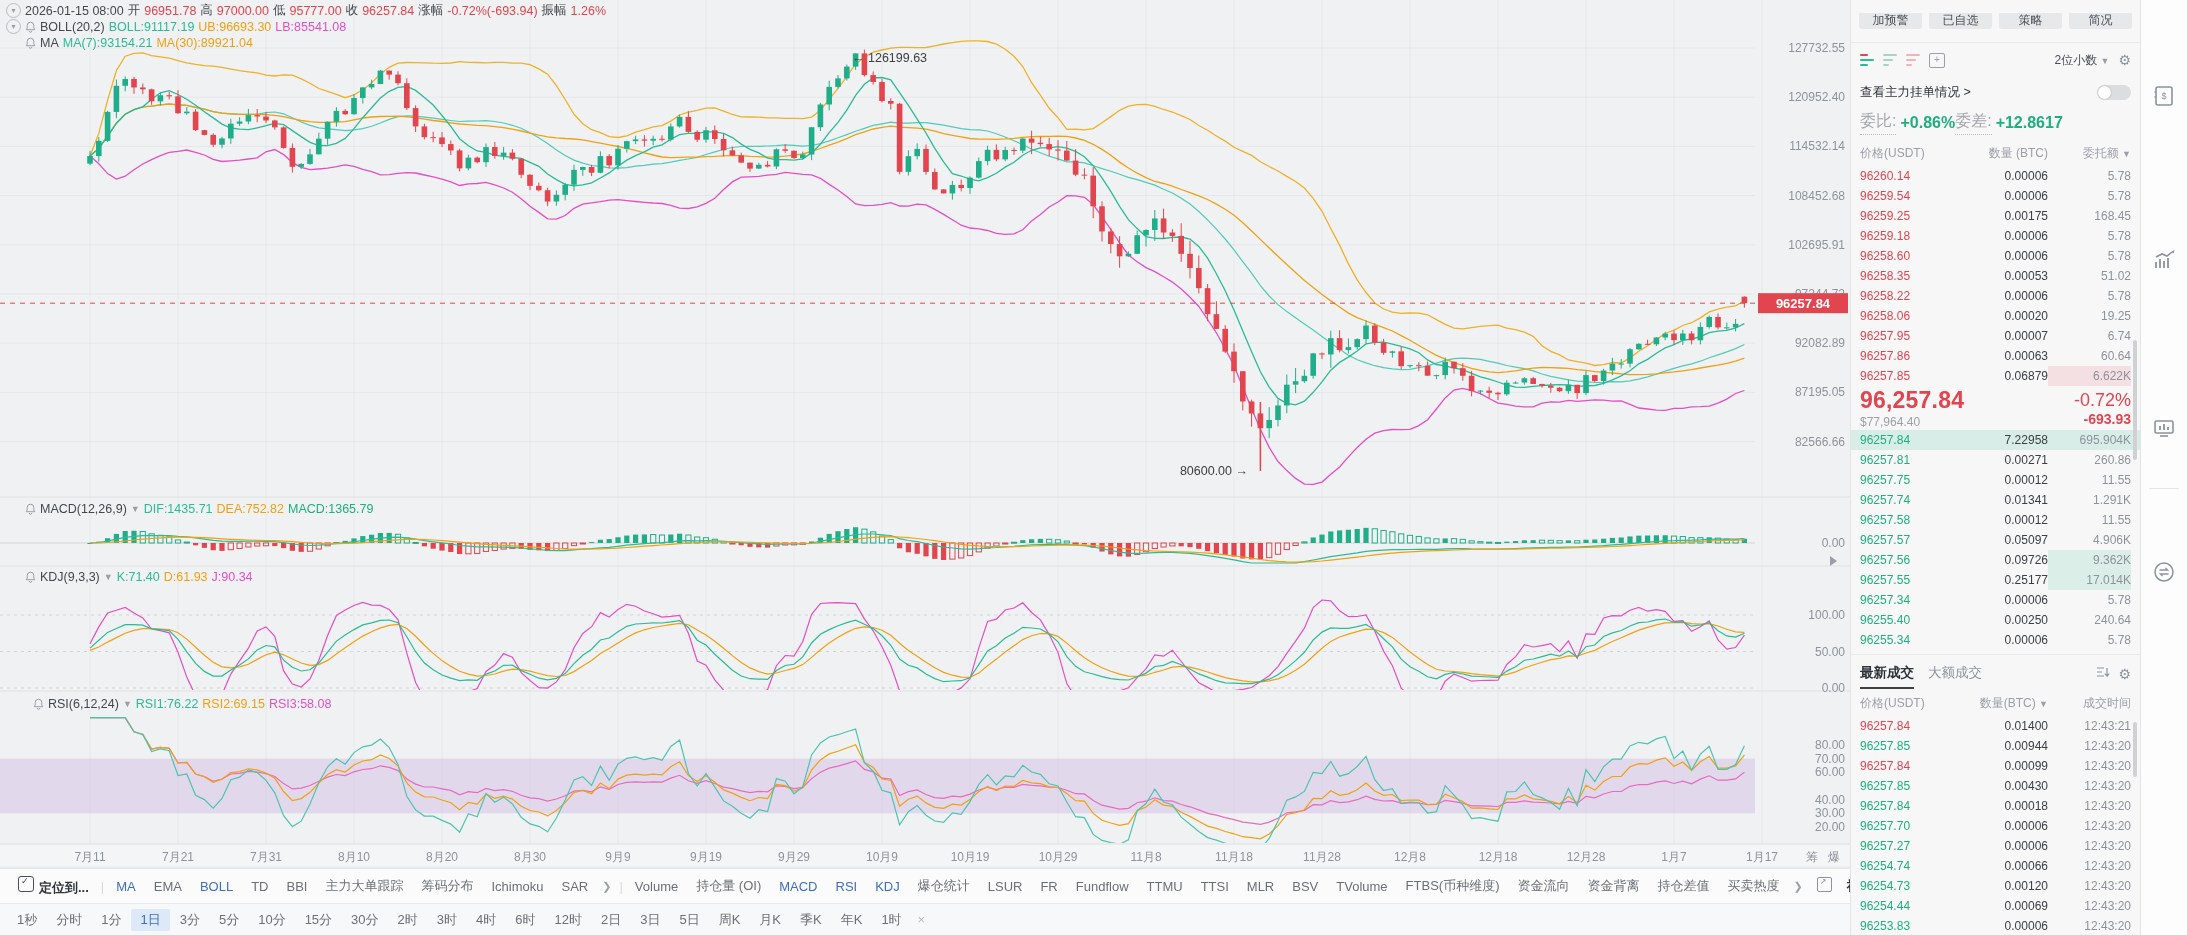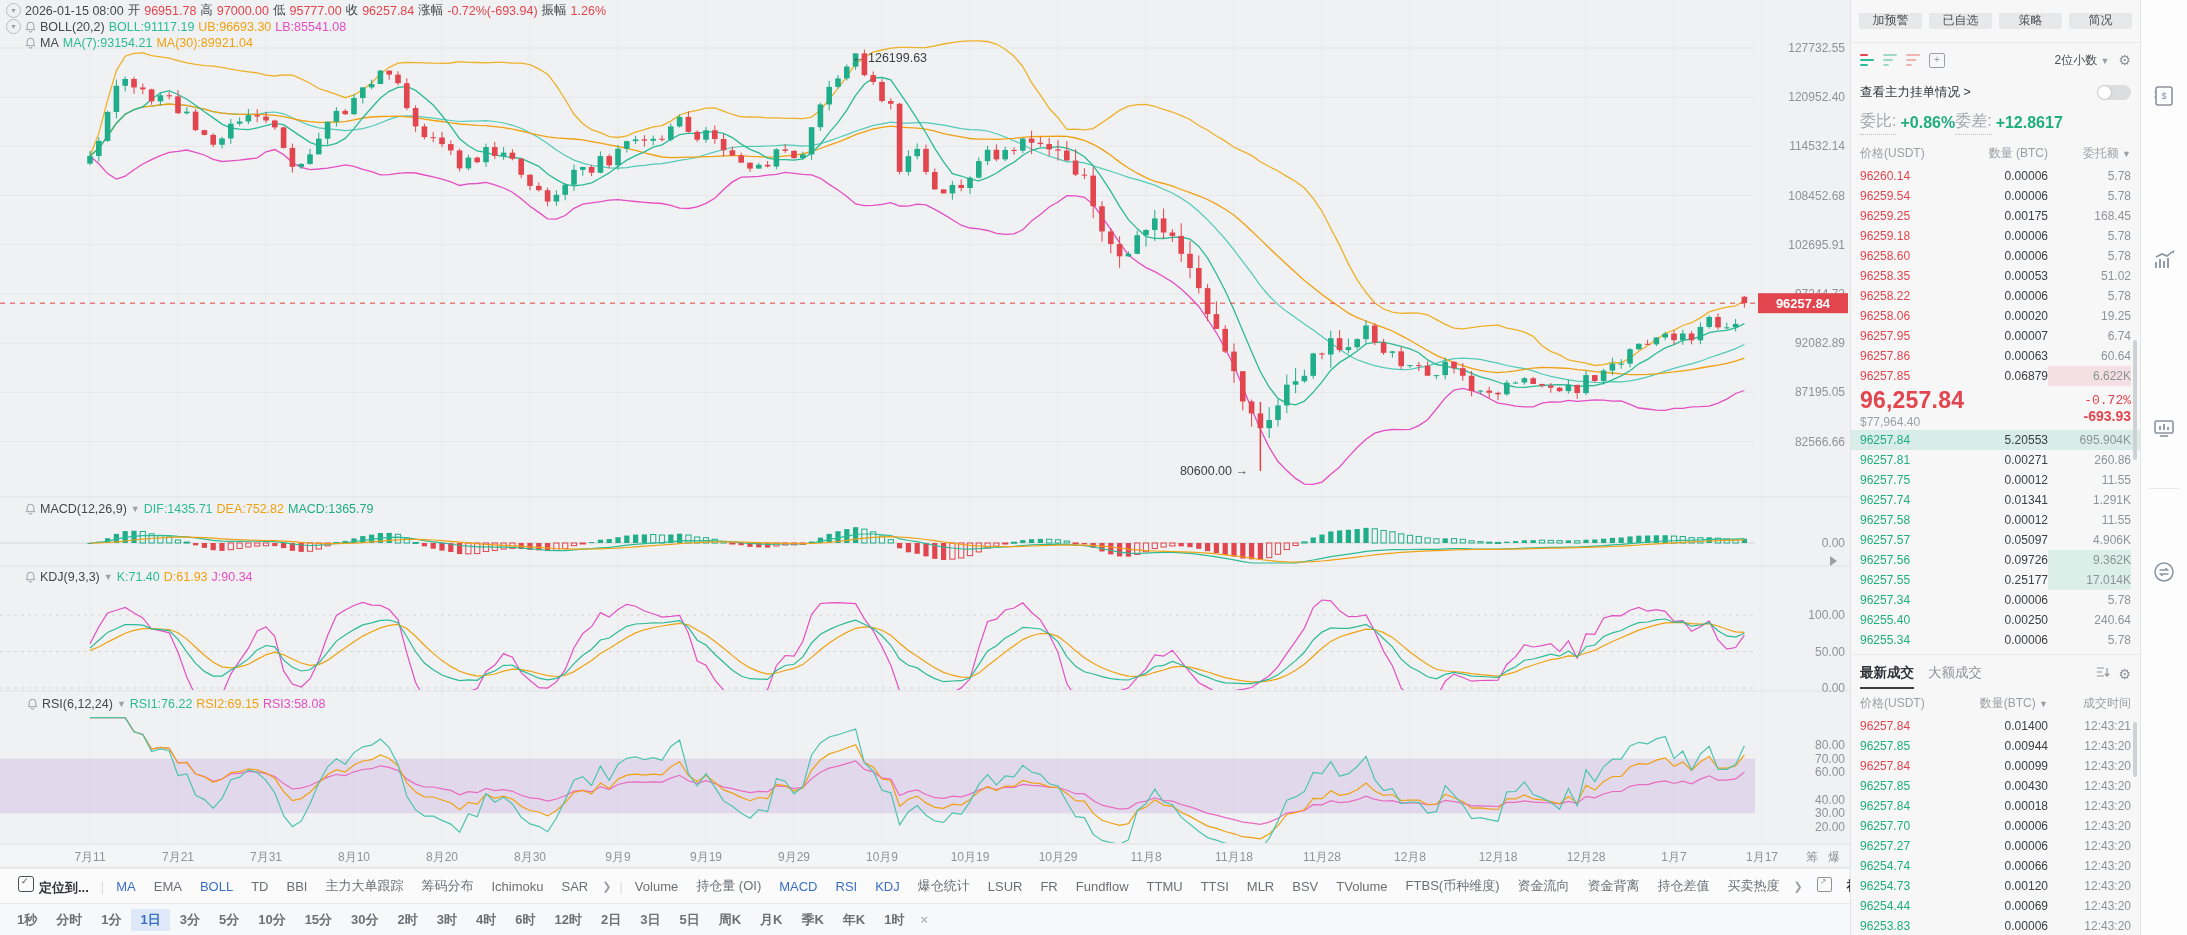--- a/index.html
+++ b/index.html
@@ -18,21 +18,21 @@
   .bell{display:inline-flex;align-items:center;}
   .dd-arrow{color:#9a9ea5;font-size:9px;}
   
   .toolbar1{position:absolute;left:0;top:868px;width:1850px;height:35px;background:#fbfbfc;border-top:1px solid #e4e5e7;display:flex;align-items:center;padding-left:10px;box-sizing:border-box;font-size:13px;color:#6b7075;gap:2px;overflow:hidden;}
   .toolbar1 .tb-item{padding:0 8px;cursor:pointer;white-space:nowrap;}
   .toolbar1 .tb-item.active{color:#3b6fc5;}
   .toolbar1 .tb-item.dark{color:#2f3338;font-weight:bold;}
   .toolbar1 .sep{color:#d8dadd;padding:0 2px;}
   .toolbar1 .arrow{color:#9aa0a6;font-size:11px;padding:0 4px;}
   .toolbar2{position:absolute;left:0;top:903px;width:1850px;height:32px;background:#f7f8f9;border-top:1px solid #e8e9eb;display:flex;align-items:center;padding-left:8px;box-sizing:border-box;font-size:13px;color:#6b7075;gap:1px;}
-  .toolbar2 .tf{padding:2px 9px;cursor:pointer;white-space:nowrap;border-radius:2px;font-weight:bold;}
+  .toolbar2 .tf{padding:2px 9px;cursor:pointer;white-space:nowrap;border-radius:2px;}
   .toolbar2 .tf.active{color:#3b6fc5;background:#dde8f8;}
   .toolbar2 .tf-close{color:#b6babf;padding:0 6px;}
   .locate-icon{width:14px;height:14px;border:1.4px solid #4a4f55;border-radius:3px;position:relative;display:inline-block;margin-right:5px;}
   .locate-icon:after{content:"✓";position:absolute;left:2px;top:-1px;font-size:9px;color:#4a4f55;}
   .edit-icon{width:13px;height:13px;border:1.3px solid #8d939a;border-radius:2px;position:relative;display:inline-block;margin:0 5px 0 8px;}
   .edit-icon:after{content:"↗";position:absolute;left:2px;top:-1px;font-size:8px;color:#8d939a;}
   
   .orderbook{position:absolute;left:1850px;top:0;width:290px;height:935px;background:#f7f7f8;border-left:1px solid #e3e4e6;box-sizing:border-box;font-size:12px;}
   .ob-topbtns{display:flex;gap:7px;padding:13px 8px;height:16px;overflow:hidden;}
   .ob-topbtn{flex:1;background:#e7e8ea;color:#4a4f55;font-size:12px;text-align:center;border-radius:0 0 3px 3px;padding-top:0px;height:16px;line-height:15px;cursor:pointer;}
@@ -61,21 +61,21 @@
   .ob-row .a{flex:1;text-align:right;color:#8d939a;}
   .ob-row .p.red{color:#e2454e;}
   .ob-row .p.green{color:#1fae7e;}
   .ob-row.hl-green{background:rgba(31,174,126,.14);}
   .ob-row .a.cell-red{background:rgba(226,69,78,.13);}
   .ob-row .a.cell-green{background:rgba(31,174,126,.13);}
   .ob-price{display:flex;align-items:center;padding:4px 9px;height:44px;box-sizing:border-box;}
   .ob-price .big{color:#e2454e;font-size:23px;font-weight:bold;letter-spacing:.2px;}
   .ob-price .usd{color:#9b9fa5;font-size:12px;margin-top:1px;}
   .ob-price .right{margin-left:auto;text-align:right;}
-  .ob-price .pct{color:#e2454e;font-size:13px;font-family:Liberation Mono, monospace;}
+  .ob-price .pct{color:#e2454e;font-size:18px;}
   .ob-price .abs{color:#e2454e;font-size:14px;font-weight:bold;}
   .trades-head{display:flex;align-items:center;padding:9px 9px 0;border-top:1px solid #e9eaec;margin-top:4px;}
   .trades-head .t1{color:#2f3338;font-weight:bold;font-size:13.5px;border-bottom:2px solid #3c4043;padding-bottom:5px;cursor:pointer;}
   .trades-head .t2{color:#8d939a;font-size:13.5px;margin-left:14px;padding-bottom:7px;cursor:pointer;}
   .trades-head .ticons{margin-left:auto;display:flex;gap:8px;padding-bottom:6px;}
   .trades-cols{display:flex;padding:6px 9px 4px;color:#9b9fa5;font-size:12px;}
   .trades-cols .c1{width:88px;}
   .trades-cols .c2{width:100px;text-align:right;}
   .trades-cols .c3{flex:1;text-align:right;}
   .tr-row{display:flex;height:20px;line-height:20px;padding:0 9px;}
@@ -845,21 +845,21 @@
             <path d="M4.2 10a1.3 1.3 0 0 0 2.6 0" fill="none" stroke="#9aa0a8"></path>
           </svg>
         </span>
       <span class="lab">KDJ(9,3,3)</span>
       <span class="dd-arrow">▼</span>
       <span class="c-teal">K:71.40</span>
       <span class="c-orange">D:61.93</span>
       <span class="c-pink">J:90.34</span>
     </div>
 
-    <div class="overlay" style="left:27px;top:697px;">
+    <div class="overlay" style="left:33px;top:697px;">
       <span class="bell">
           <svg width="11" height="12">
             <path d="M5.5 1.2a3.3 3.3 0 0 0-3.3 3.3v2.6L1.2 8.7h8.6L8.8 7.1V4.5a3.3 3.3 0 0 0-3.3-3.3z" fill="none" stroke="#9aa0a8"></path>
             <path d="M4.2 10a1.3 1.3 0 0 0 2.6 0" fill="none" stroke="#9aa0a8"></path>
           </svg>
         </span>
       <span class="lab">RSI(6,12,24)</span>
       <span class="dd-arrow">▼</span>
       <span class="c-teal">RSI1:76.22</span>
       <span class="c-orange">RSI2:69.15</span>
@@ -1038,21 +1038,21 @@
         <div class="usd">$77,964.40</div>
       </div>
       <div class="right">
         <div class="pct">-0.72%</div>
         <div class="abs">-693.93</div>
       </div>
     </div>
     <div class="ob-rows" id="bid-rows">
         <div class="ob-row hl-green">
           <span class="p green">96257.84</span>
-          <span class="q">5.20553</span>
+          <span class="q">7.22958</span>
           <span class="a ">695.904K</span>
         </div>
         <div class="ob-row">
           <span class="p green">96257.81</span>
           <span class="q">0.00271</span>
           <span class="a ">260.86</span>
         </div>
         <div class="ob-row">
           <span class="p green">96257.75</span>
           <span class="q">0.00012</span>

